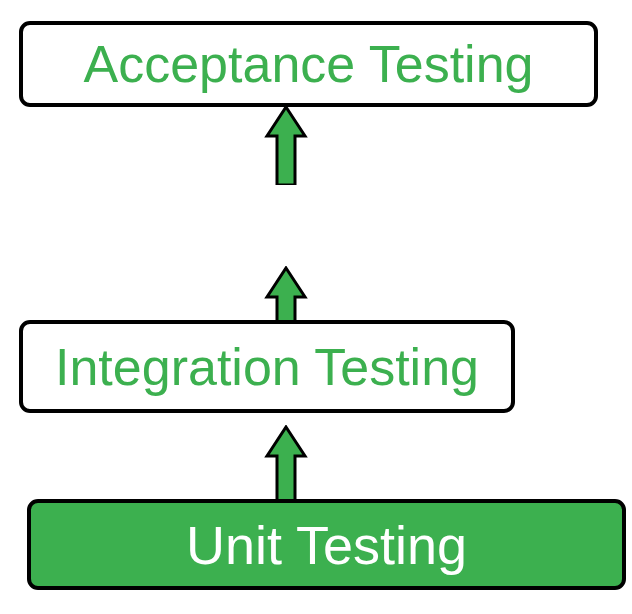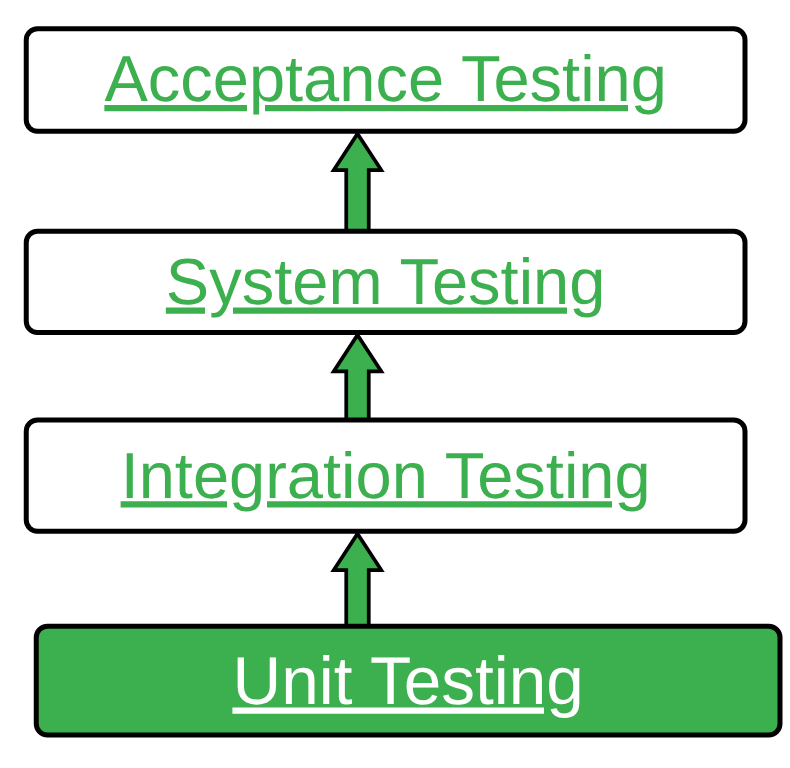--- a/index.html
+++ b/index.html
@@ -26,28 +26,27 @@
     display: flex;
     align-items: center;
     justify-content: center;
   }
   .box .label {
     font-size: 52px;
     font-weight: 400;
     color: var(--green);
     white-space: nowrap;
     letter-spacing: 0px;
-    text-decoration: underline;
   }
   .box.filled { background: var(--green); }
   .box.filled .label { color: var(--filled-label-color); font-size: 54px; }
 
   .box.acceptance { left: 19px;  top: 21px;  width: 579px; height: 86px; }
   .box.system     { left: 19px;  top: 183px; width: 579px; height: 85px; }
-  .box.integration{ left: 19px;  top: 334px; width: 579px; height: 93px; }
+  .box.integration{ left: 19px;  top: 320px; width: 496px; height: 93px; }
   .box.unit       { left: 27px;  top: 499px; width: 599px; height: 91px; }
 
   .arrow { position: absolute; display: block; }
   .arrow polygon {
     fill: var(--green);
     stroke: var(--border-black);
     stroke-width: 3;
     stroke-linejoin: miter;
   }
   .arrow.a1 { left: 264px; top: 105px; }
@@ -60,23 +59,20 @@
 <div class="canvas">
 
   <div class="box acceptance">
     <span class="label">Acceptance Testing</span>
   </div>
 
   <svg class="arrow a1" width="44" height="80" viewBox="0 0 44 80" aria-hidden="true">
     <polygon points="22,2 41,31 31,31 31,80 13,80 13,31 3,31"></polygon>
   </svg>
 
-  <div class="box system">
-    <span class="label">System Testing</span>
-  </div>
 
   <svg class="arrow a2" width="44" height="70" viewBox="0 0 44 70" aria-hidden="true">
     <polygon points="22,2 41,31 31,31 31,70 13,70 13,31 3,31"></polygon>
   </svg>
 
   <div class="box integration">
     <span class="label">Integration Testing</span>
   </div>
 
   <svg class="arrow a3" width="44" height="79" viewBox="0 0 44 79" aria-hidden="true">

